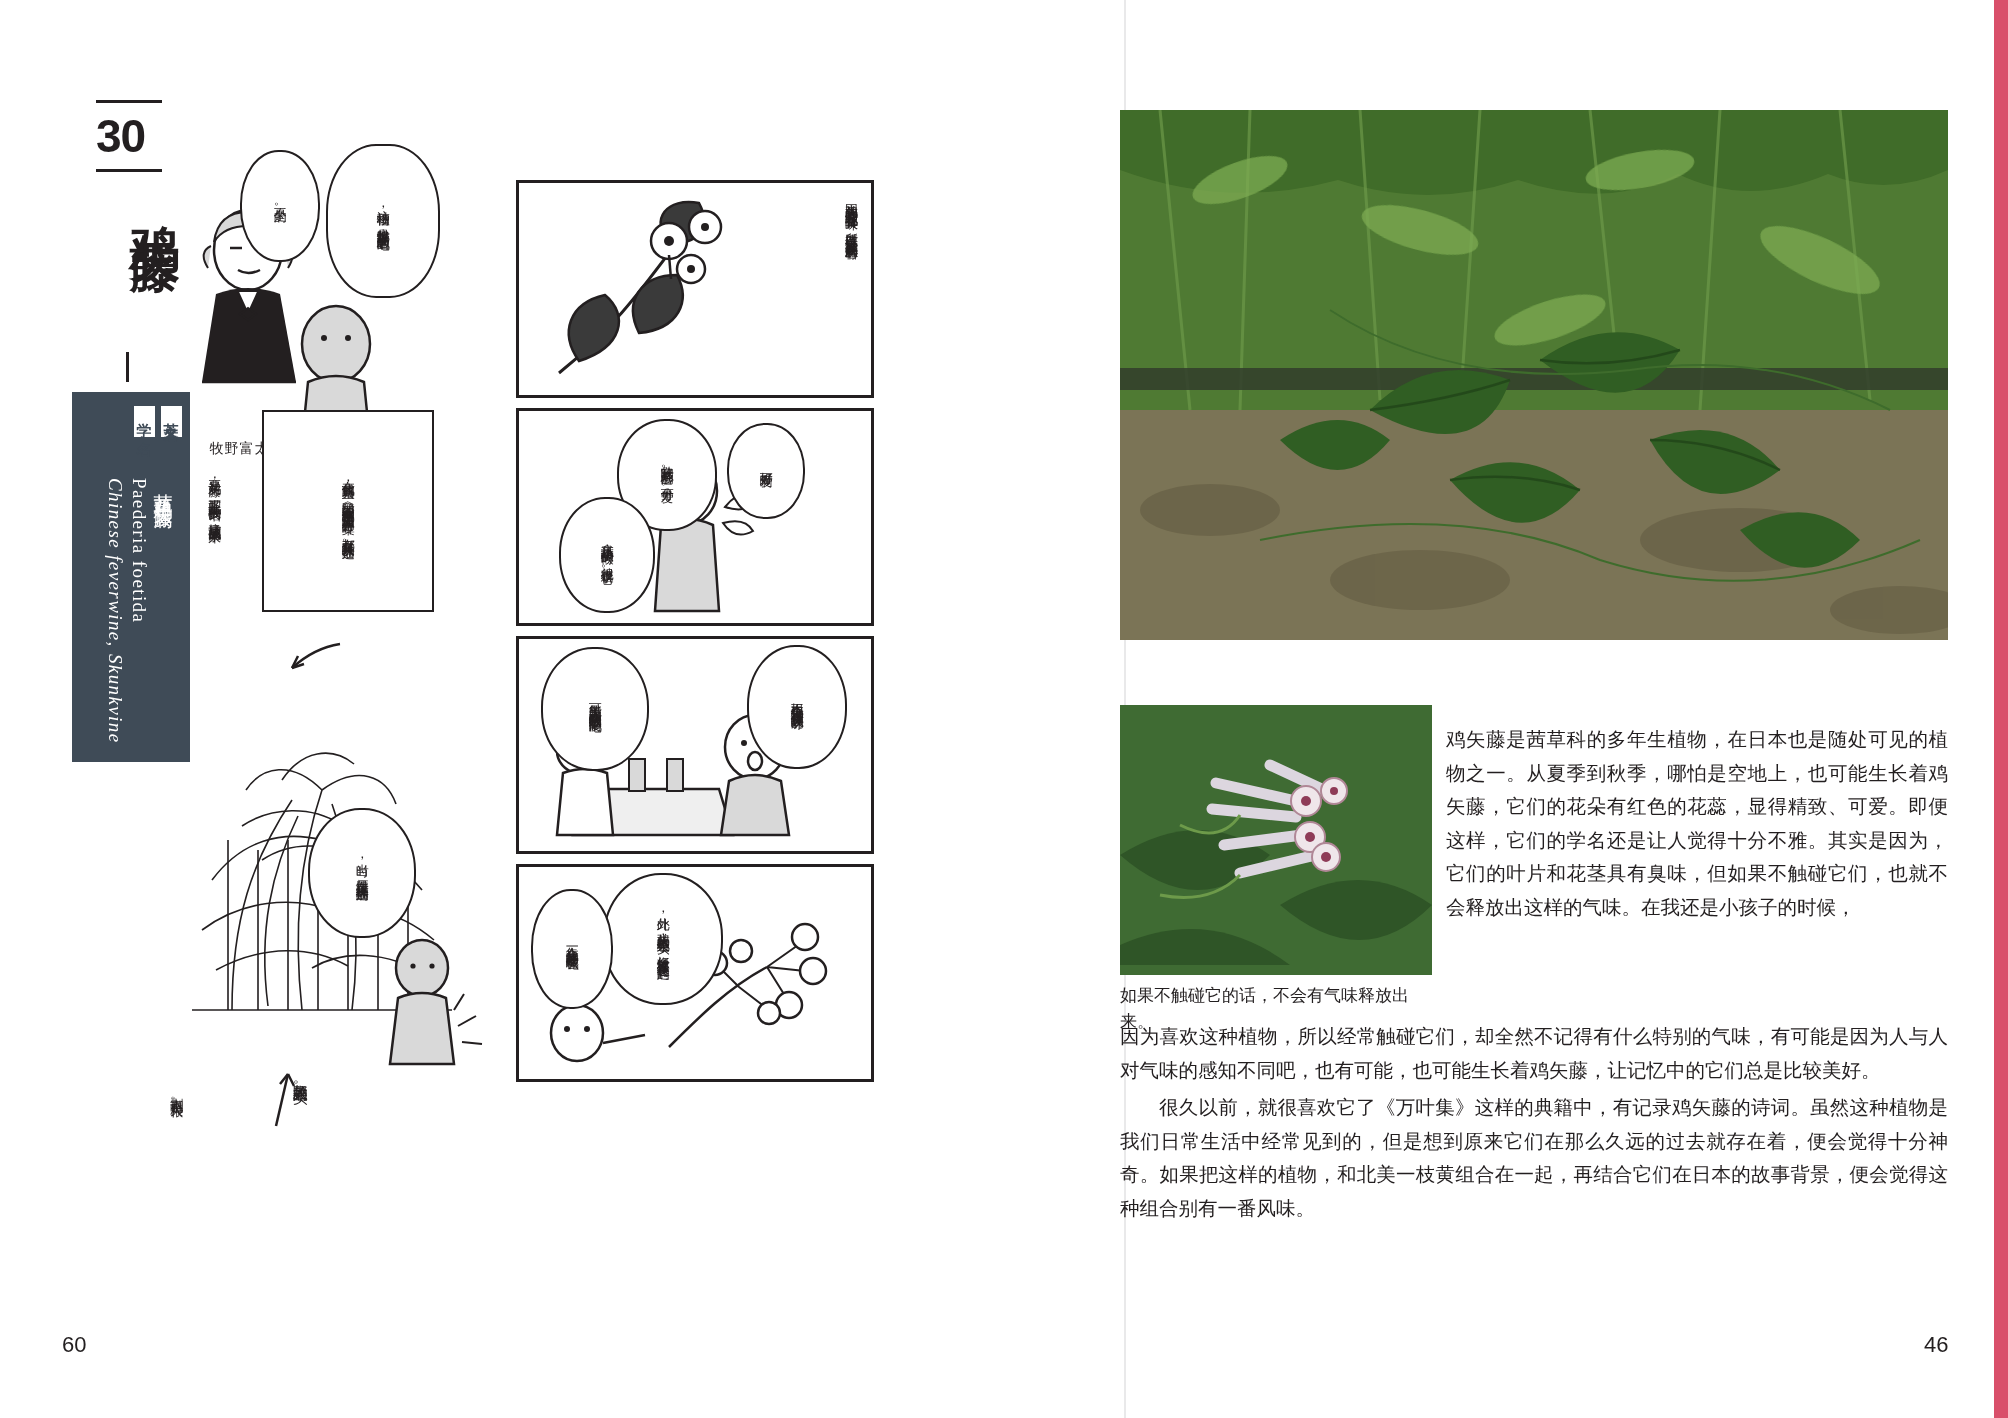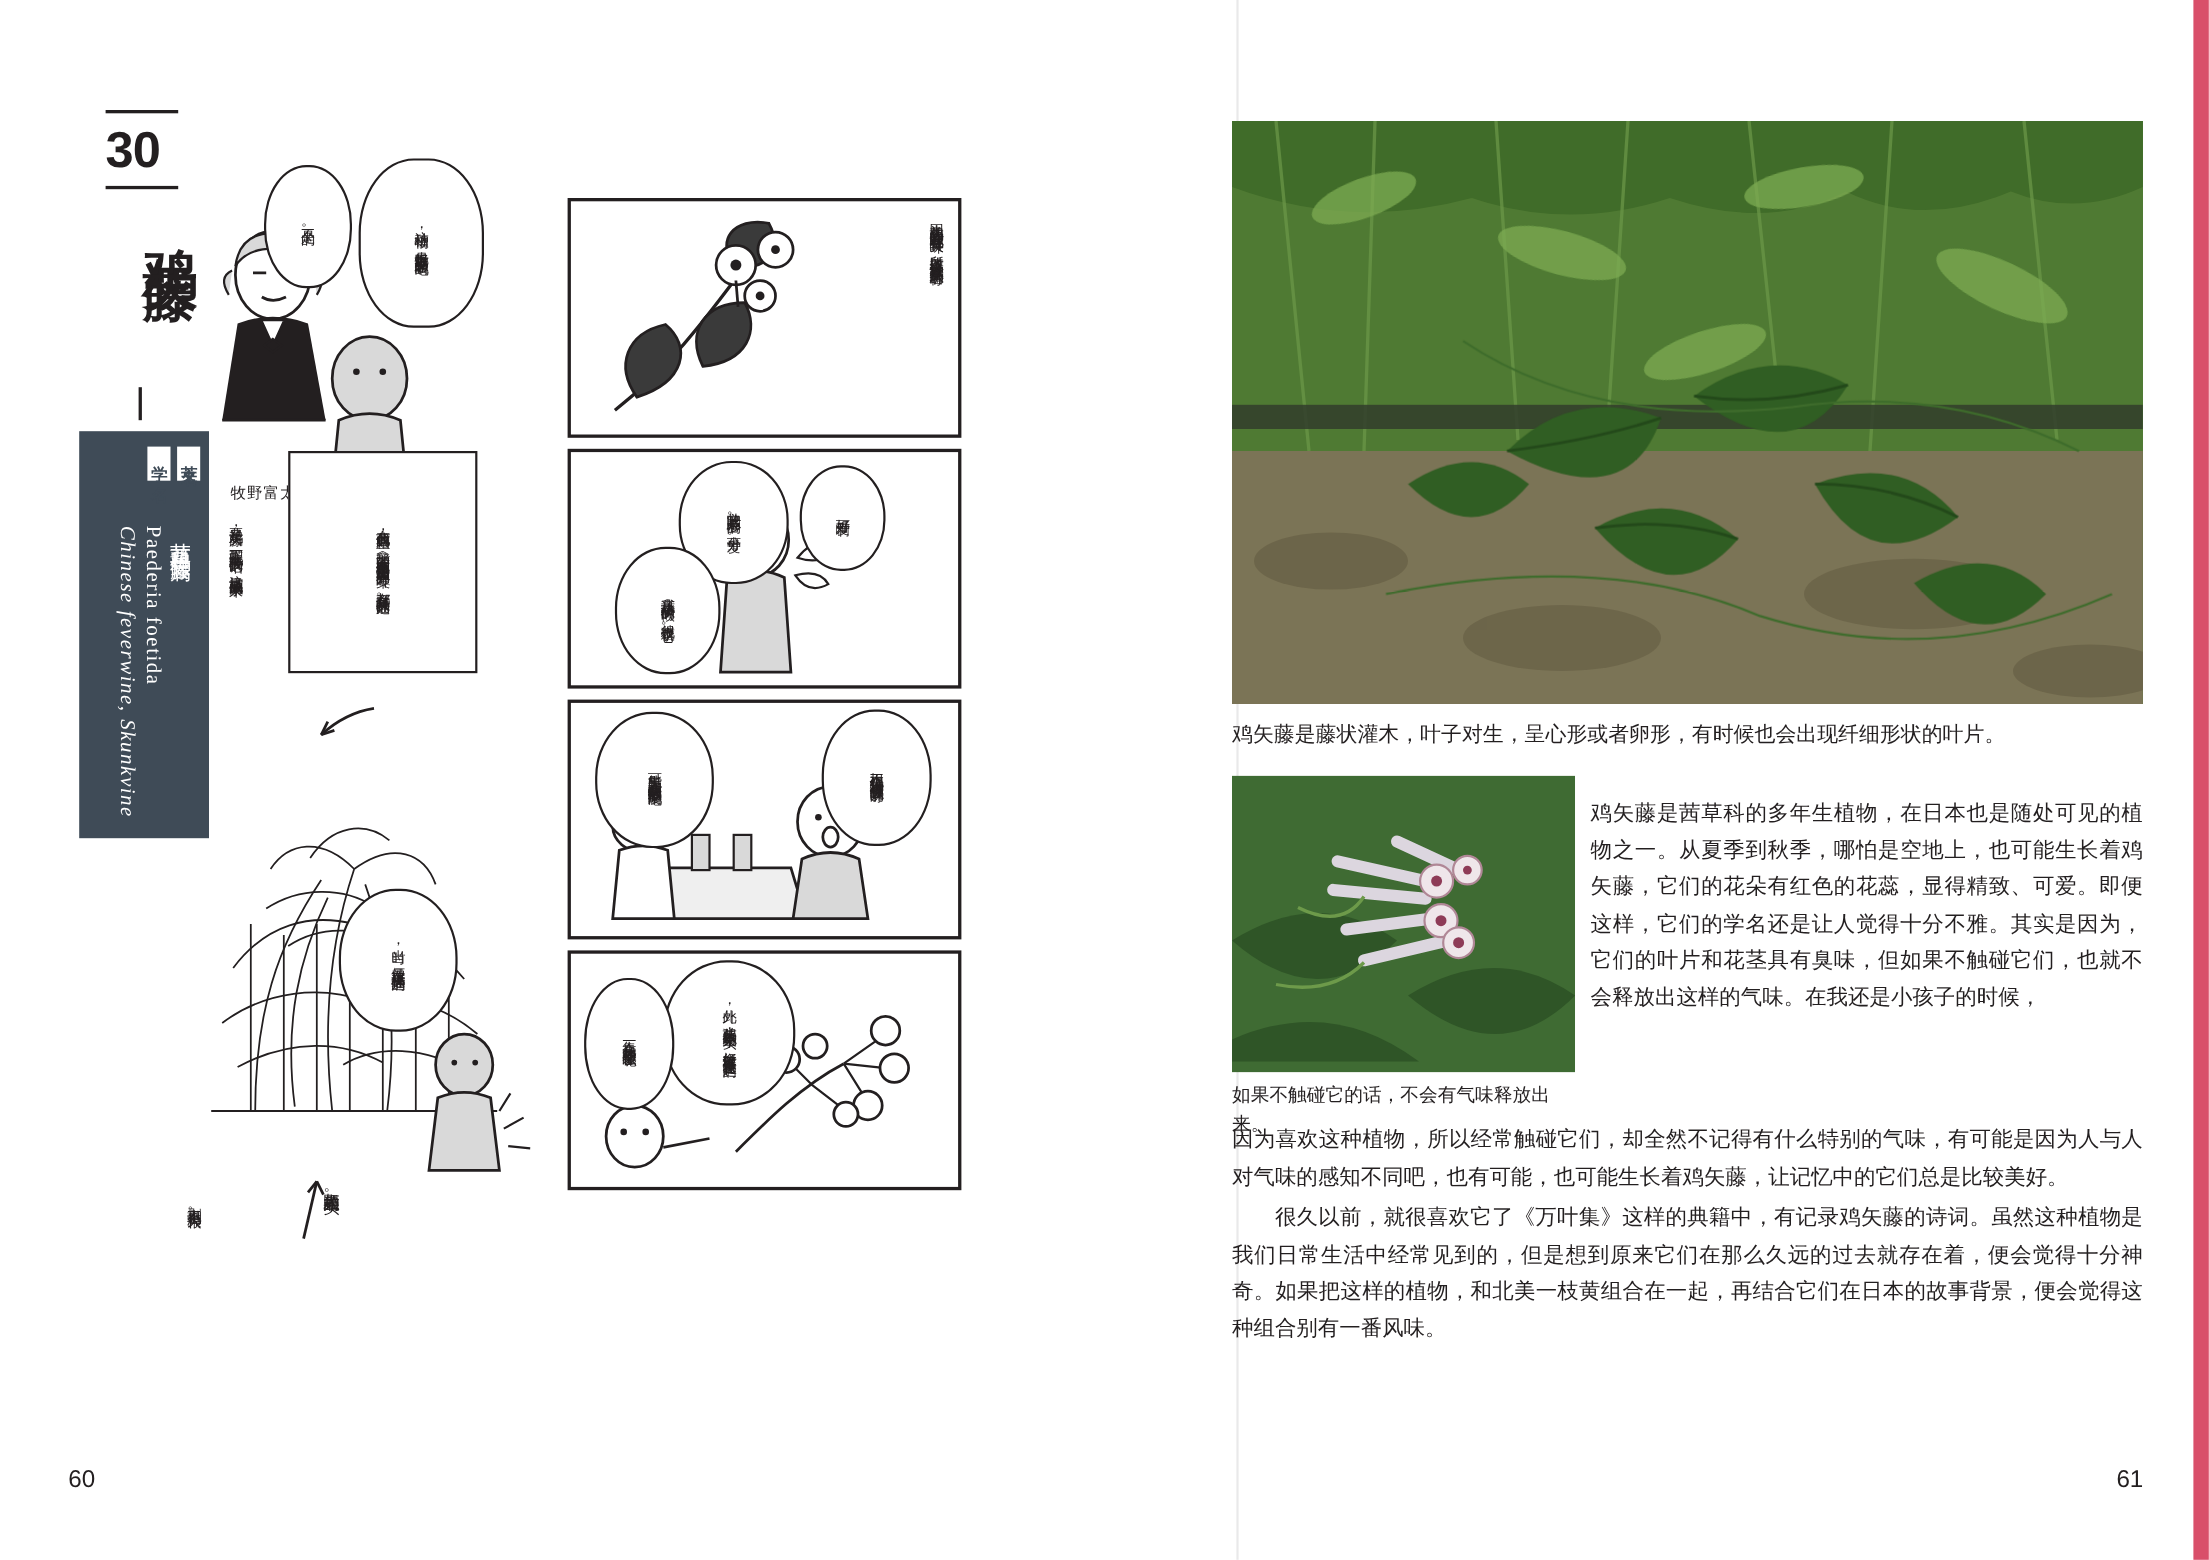--- a/index.html
+++ b/index.html
@@ -320,21 +320,20 @@
             <path d="M250 300 q80 -10 140 -30 M420 250 q70 10 140 -10 M330 370 q70 -10 130 10 M530 330 q70 0 130 30"></path>
           </g>
           <g stroke="#3d6b2c" stroke-width="2" fill="none">
             <path d="M210 200 q120 80 300 60 q140 -20 260 40"></path>
             <path d="M140 430 q200 -40 340 20 q160 50 320 -20"></path>
           </g>
         </g>
       </svg>
     </div>
 
-    <div class="cap-main">鸡矢藤是藤状灌木，叶子对生，呈心形或者卵形，有时候也会出现纤细形状的叶片。</div>
 
     <div class="photo-small">
       <svg width="312" height="270" viewBox="0 0 312 270">
         <rect width="312" height="270" fill="#3f6b33"></rect>
         <g fill="#2f5527">
           <path d="M0 150 q80 -50 150 0 q-70 70 -150 0Z"></path>
           <path d="M160 200 q80 -50 152 0 q-70 70 -152 0Z"></path>
           <path d="M0 240 q90 -40 170 20 l-170 0Z"></path>
         </g>
         <g stroke="#dcd6df" stroke-width="11" stroke-linecap="round" fill="none">
@@ -363,15 +362,15 @@
 
     <div class="body-col">鸡矢藤是茜草科的多年生植物，在日本也是随处可见的植物之一。从夏季到秋季，哪怕是空地上，也可能生长着鸡矢藤，它们的花朵有红色的花蕊，显得精致、可爱。即便这样，它们的学名还是让人觉得十分不雅。其实是因为，它们的叶片和花茎具有臭味，但如果不触碰它们，也就不会释放出这样的气味。在我还是小孩子的时候，</div>
 
     <div class="body-wide">
       <p>因为喜欢这种植物，所以经常触碰它们，却全然不记得有什么特别的气味，有可能是因为人与人对气味的感知不同吧，也有可能，也可能生长着鸡矢藤，让记忆中的它们总是比较美好。</p>
       <p class="indent">很久以前，就很喜欢它了《万叶集》这样的典籍中，有记录鸡矢藤的诗词。虽然这种植物是我们日常生活中经常见到的，但是想到原来它们在那么久远的过去就存在着，便会觉得十分神奇。如果把这样的植物，和北美一枝黄组合在一起，再结合它们在日本的故事背景，便会觉得这种组合别有一番风味。</p>
     </div>
 
   </div>
 
-  <div class="folio-right">61</div>
+  <div class="folio-right">46</div>
 
 </div>
 
 </body></html>

